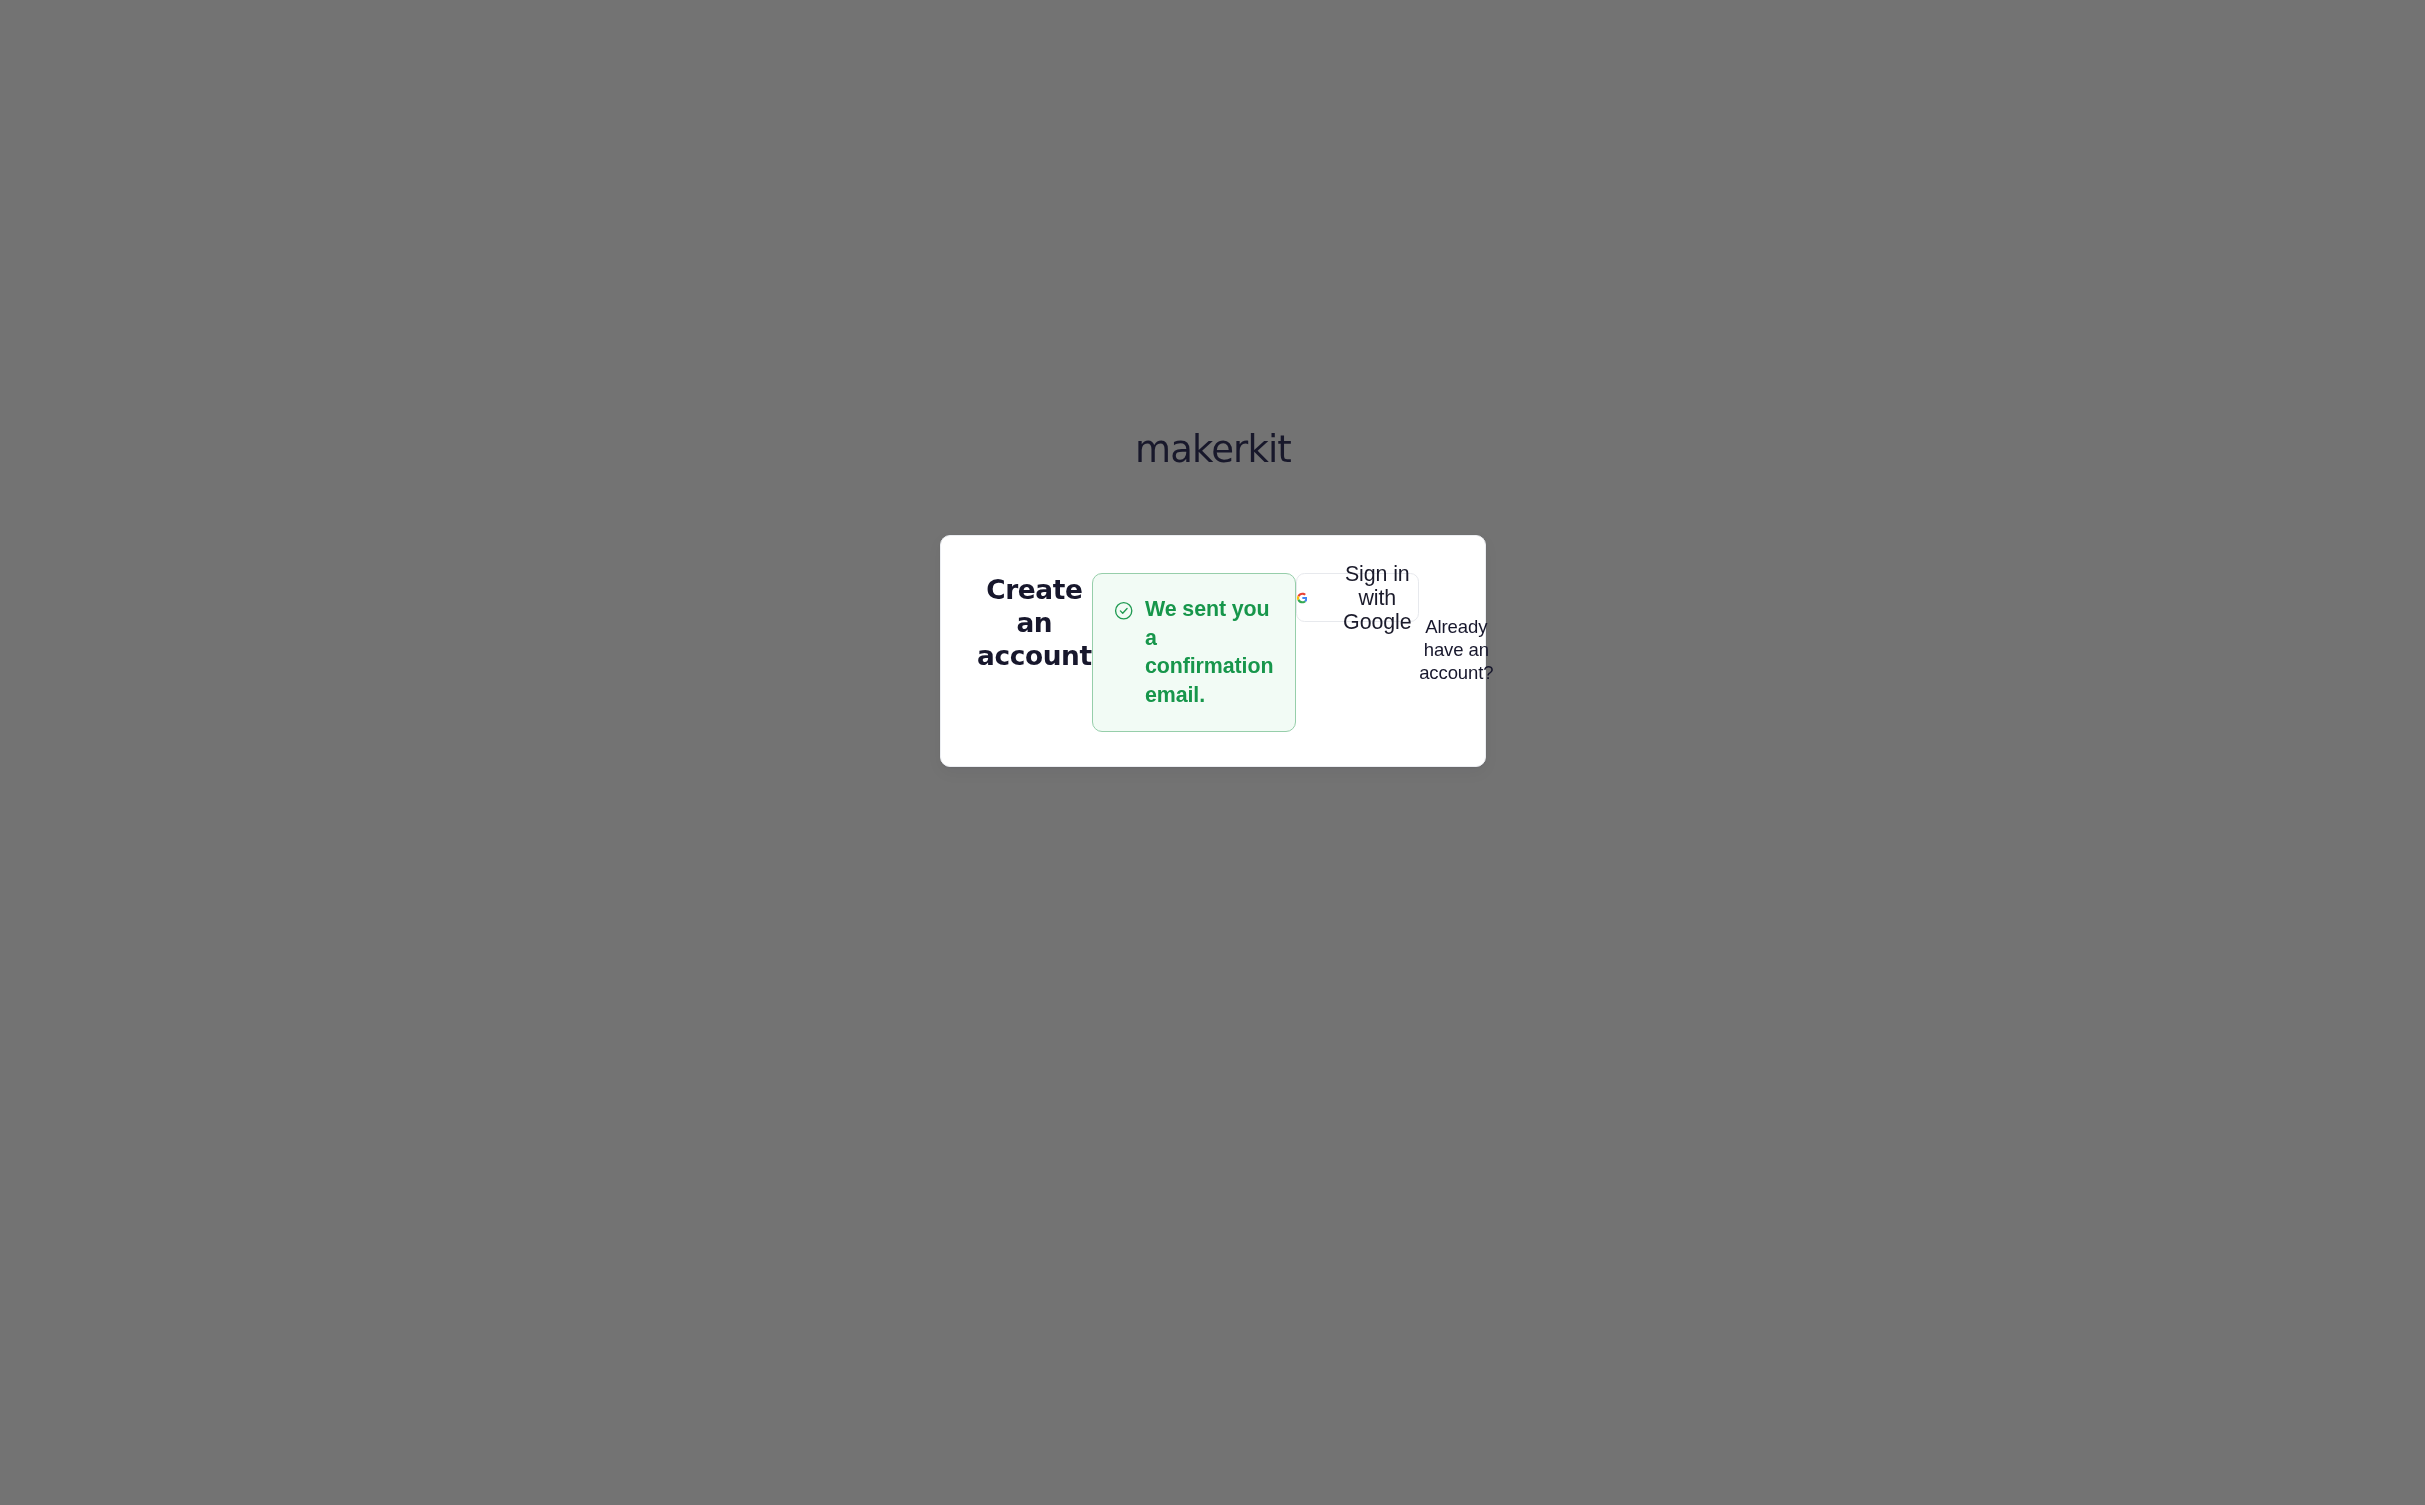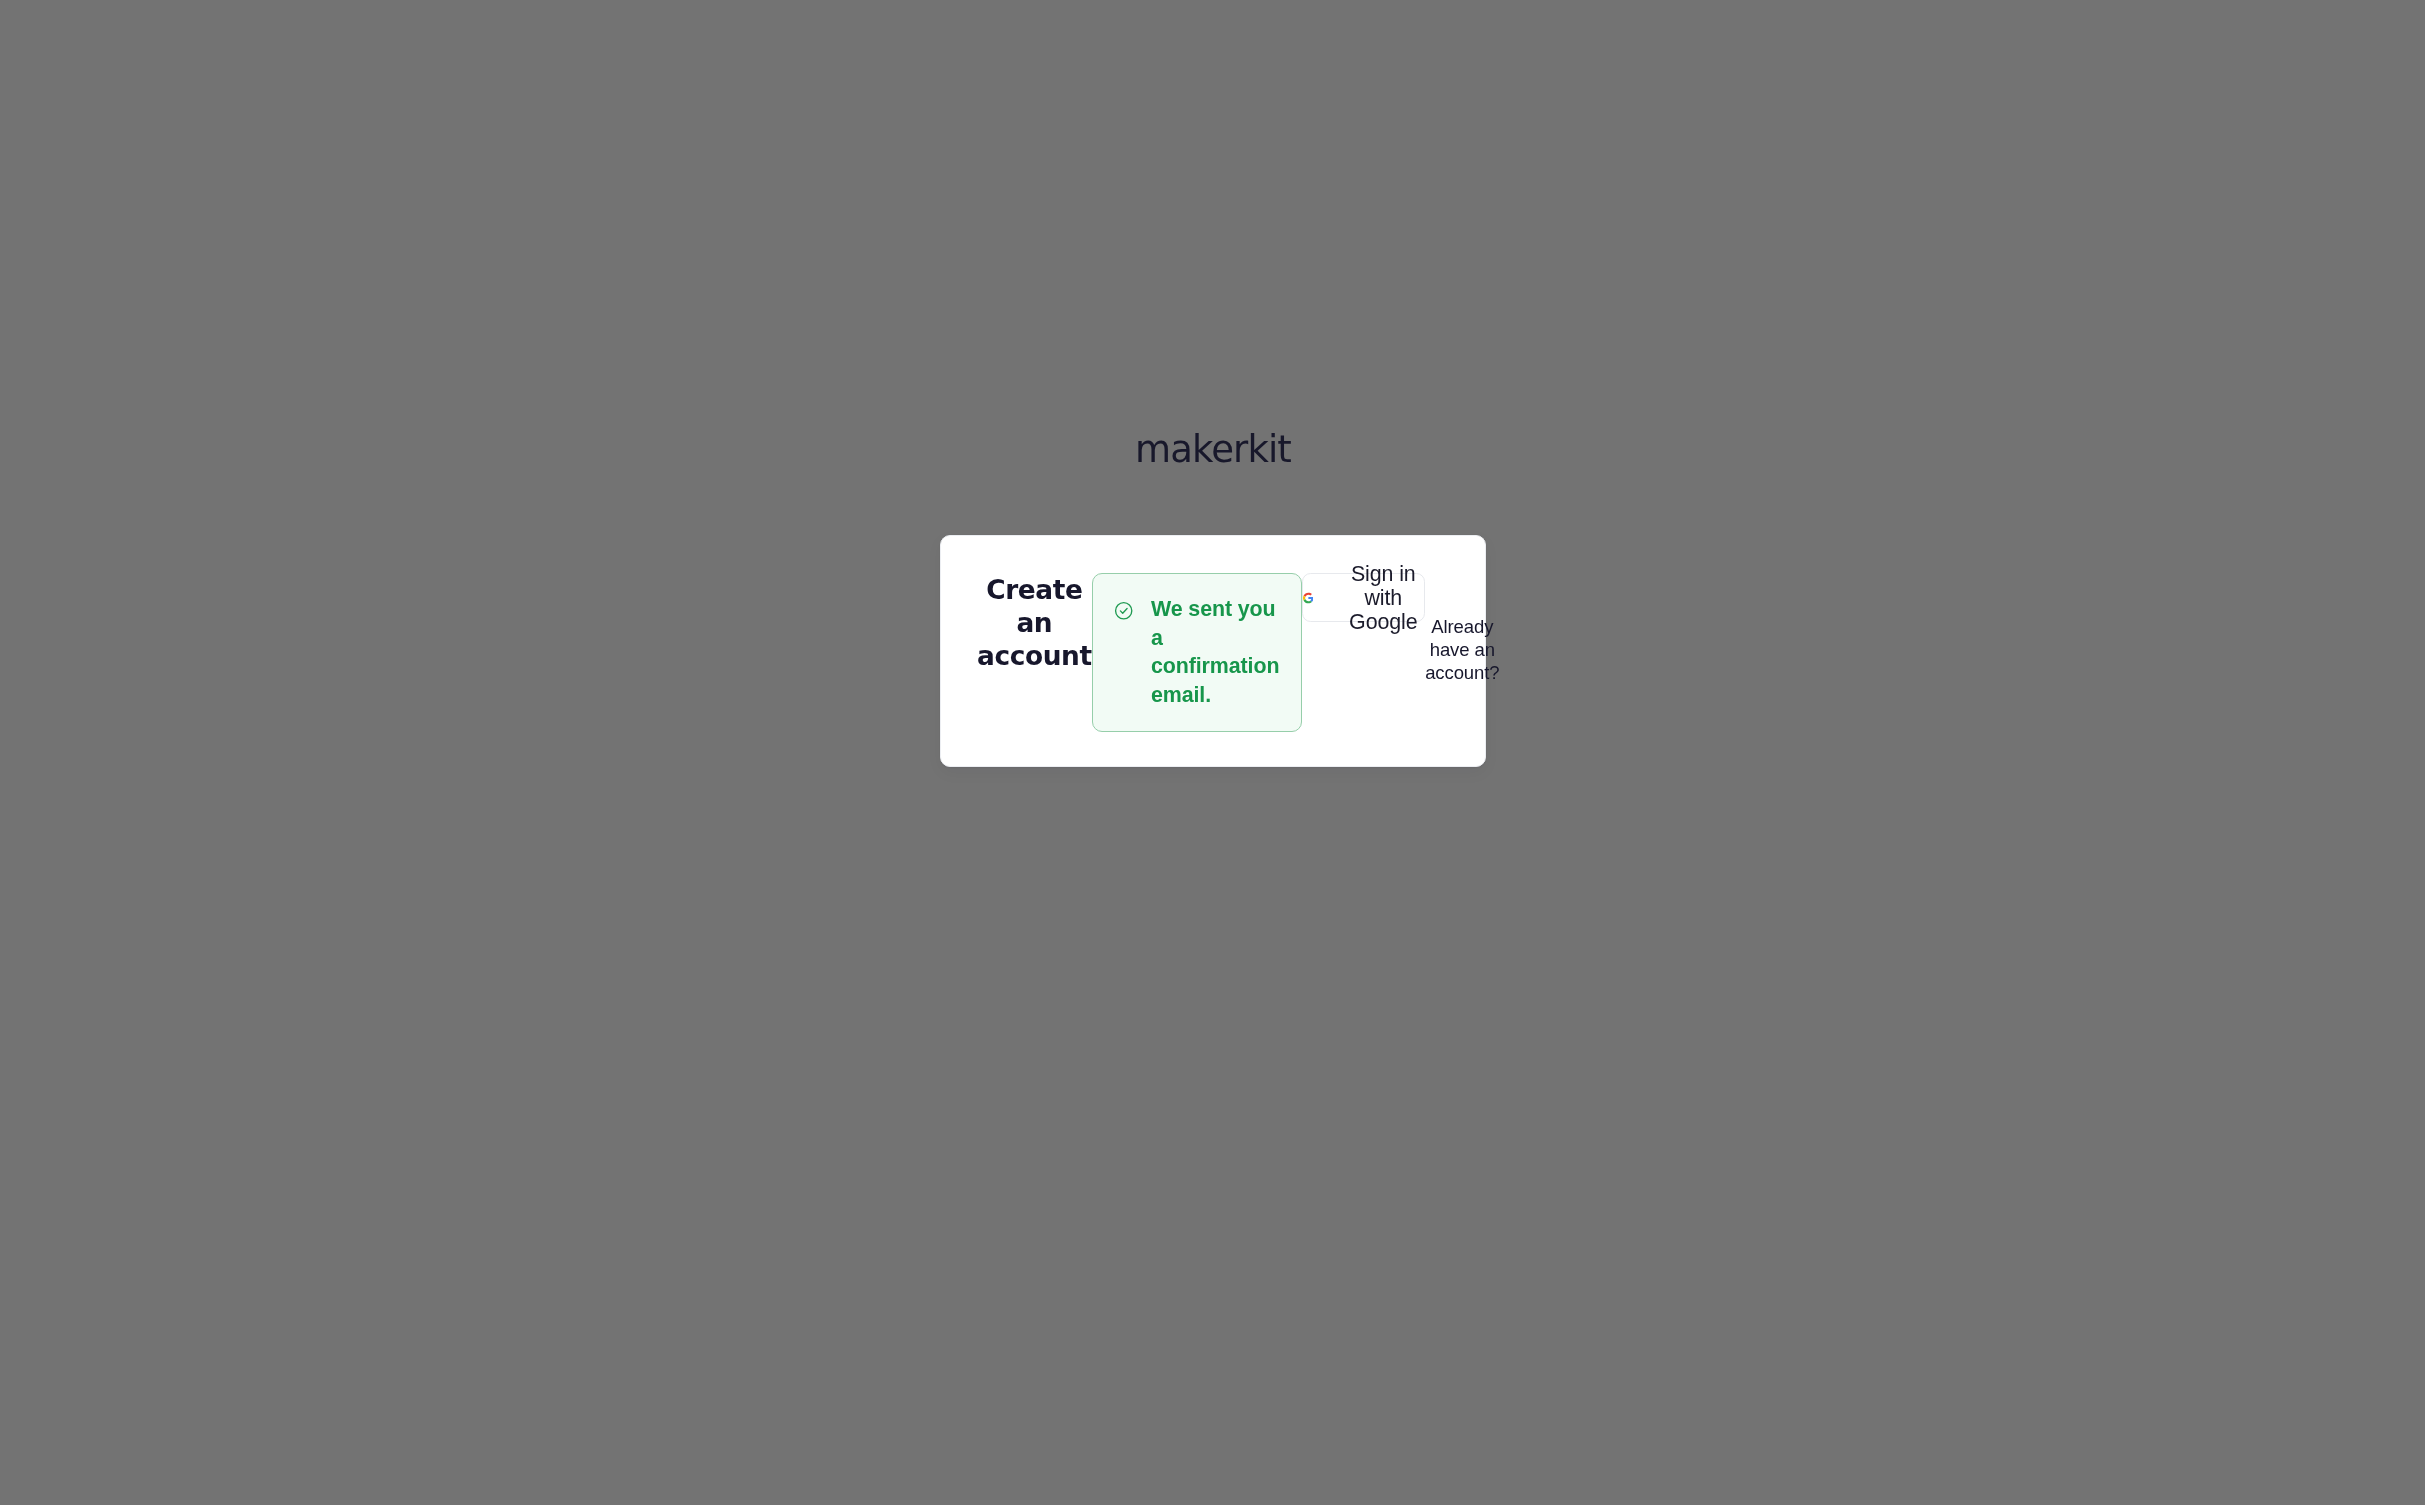--- a/index.html
+++ b/index.html
@@ -61,21 +61,21 @@
   }
 
   
   .alert {
     background: #f2fbf5;
     border: 1.1px solid #96ceaa;
     border-radius: 10px;
     padding: 21.4px 21.4px 21.4px 20px;
     display: flex;
     align-items: flex-start;
-    gap: 17px;
+    gap: 11px;
   }
 
   .alert-icon {
     flex: 0 0 auto;
     width: 21.4px;
     height: 21.4px;
     margin-top: 5px;
     display: block;
   }
 

